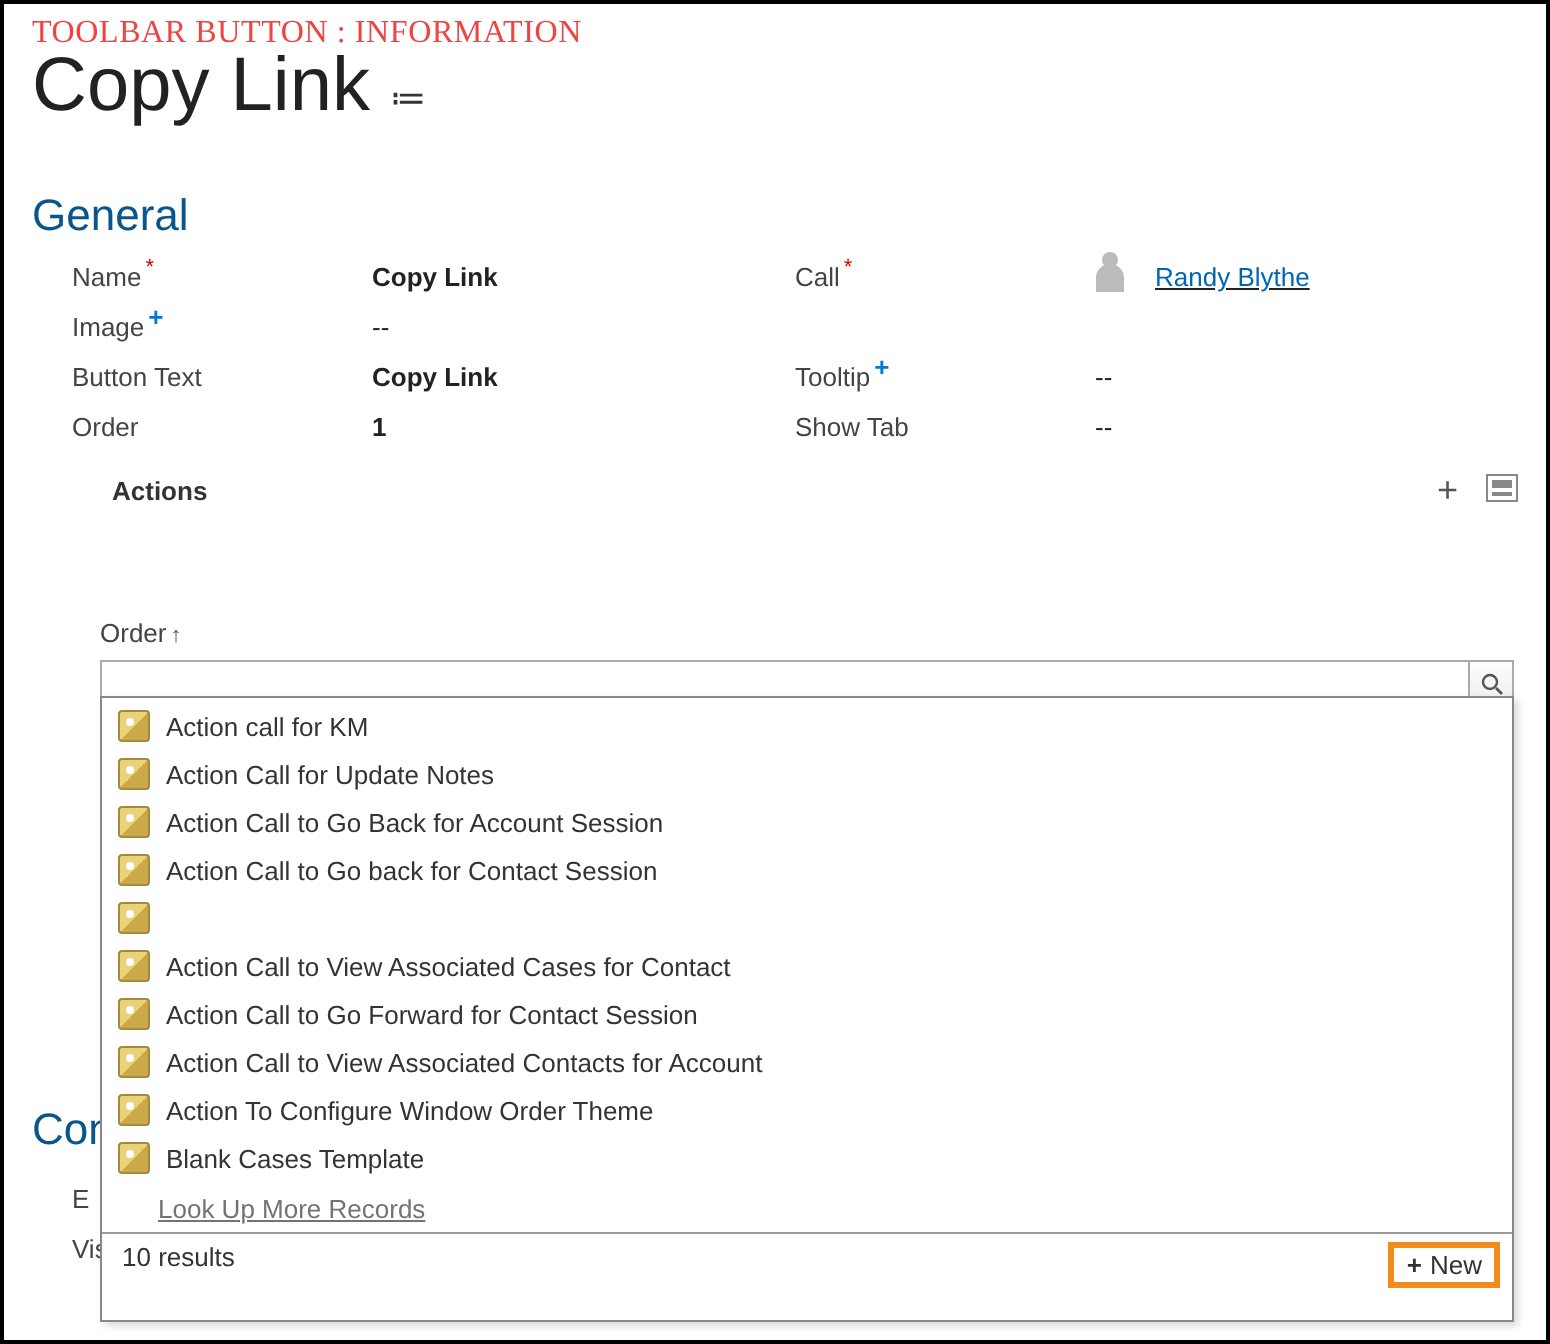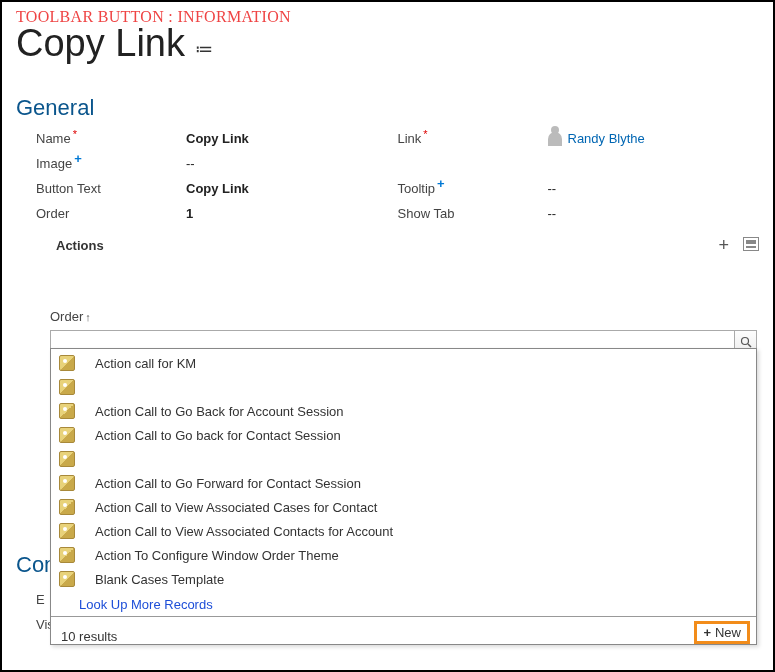--- a/index.html
+++ b/index.html
@@ -32,21 +32,21 @@
   }
   .form-area { padding: 0 14px 0 34px; }
   .form-row { display: flex; width: 100%; margin-bottom: 10px; }
   .form-cell { display: flex; width: 50%; align-items: center; }
   .form-label { width: 150px; font-size: 13px; color: #444; display: flex; align-items: flex-start; gap: 2px; }
   .req { color: #d00; font-size: 11px; line-height: 10px; margin-top: -2px; }
   .rec { color: #0078d4; font-size: 13px; line-height: 10px; margin-top: -2px; font-weight: bold; }
   .form-value { font-size: 13px; color: #222; }
   .form-value.bold { font-weight: 600; }
   .owner-link { color: #0066b3; }
-  .owner-cell { display: flex; align-items: center; gap: 6px; }
+  .owner-cell { display: flex; align-items: center; gap: 16px; text-decoration: underline; }
   .user-icon {
     width: 14px; height: 14px; display: inline-block;
     background: #bbb; border-radius: 50% 50% 0 0;
     position: relative;
   }
   .user-icon::before {
     content: ""; position: absolute; top: -6px; left: 3px;
     width: 8px; height: 8px; background: #bbb; border-radius: 50%;
   }
   .subgrid-header {
@@ -87,44 +87,45 @@
     border: 1px solid #888;
     background: #fff;
     box-shadow: 2px 2px 4px rgba(0,0,0,0.15);
   }
   .dd-list {
     max-height: 258px;
     overflow-y: scroll;
     padding: 2px 0;
   }
   .dd-item {
-    display: flex; align-items: center; gap: 20px;
+    display: flex; align-items: center; gap: 8px;
     padding: 4px 8px; font-size: 13px; color: #333;
     cursor: pointer;
   }
   .rec-icon {
     width: 16px; height: 16px; flex-shrink: 0;
     background: linear-gradient(135deg,#e8d27a 0 50%, #c9a94a 50% 100%);
     border: 1px solid #a8893a;
     border-radius: 2px;
     position: relative;
   }
   .rec-icon::after{
     content:""; position:absolute; left:3px; top:3px; width:4px; height:4px;
     background:#fff; border-radius:50%;
   }
   .dd-more {
     padding: 4px 8px 4px 28px;
-    color: #1d4ed8; font-size: 13px;
+    color: #737373; font-size: 13px;
     cursor: pointer;
+    text-decoration: underline;
   }
   .dd-footer {
-    display: flex; justify-content: space-between; align-items: flex-end;
+    display: flex; justify-content: space-between; align-items: flex-start;
     border-top: 1px solid #999;
-    padding: 4px 6px 0 10px;
+    padding: 4px 6px 16px 10px;
     font-size: 13px;
   }
   .new-btn {
     display: flex; align-items: center; gap: 4px;
     border: 3px solid #f28c1a;
     padding: 1px 6px;
     font-size: 13px; color: #333;
     cursor: pointer;
     background: #fff;
   }
@@ -173,21 +174,21 @@
   <div class="form-row">
     <div class="form-cell">
       <div class="form-label">
           <span>Name</span>
           <span class="req">*</span>
         </div>
       <div class="form-value bold">Copy Link</div>
     </div>
     <div class="form-cell">
       <div class="form-label">
-          <span>Link</span>
+          <span>Call</span>
           <span class="req">*</span>
         </div>
       <div class="form-value owner-cell">
         <span class="user-icon"></span>
         <span class="owner-link">Randy Blythe</span>
       </div>
     </div>
   </div>
   <div class="form-row">
     <div class="form-cell">
@@ -266,39 +267,40 @@
 </div>
 
 <div class="dropdown">
   <div class="dd-list" id="dd-list">
       <div class="dd-item">
         <span class="rec-icon"></span>
         <span>Action call for KM</span>
       </div>
       <div class="dd-item">
         <span class="rec-icon"></span>
+        <span>Action Call for Update Notes</span>
       </div>
       <div class="dd-item">
         <span class="rec-icon"></span>
         <span>Action Call to Go Back for Account Session</span>
       </div>
       <div class="dd-item">
         <span class="rec-icon"></span>
         <span>Action Call to Go back for Contact Session</span>
       </div>
       <div class="dd-item">
         <span class="rec-icon"></span>
       </div>
       <div class="dd-item">
         <span class="rec-icon"></span>
+        <span>Action Call to View Associated Cases for Contact</span>
+      </div>
+      <div class="dd-item">
+        <span class="rec-icon"></span>
         <span>Action Call to Go Forward for Contact Session</span>
-      </div>
-      <div class="dd-item">
-        <span class="rec-icon"></span>
-        <span>Action Call to View Associated Cases for Contact</span>
       </div>
       <div class="dd-item">
         <span class="rec-icon"></span>
         <span>Action Call to View Associated Contacts for Account</span>
       </div>
       <div class="dd-item">
         <span class="rec-icon"></span>
         <span>Action To Configure Window Order Theme</span>
       </div>
       <div class="dd-item">

